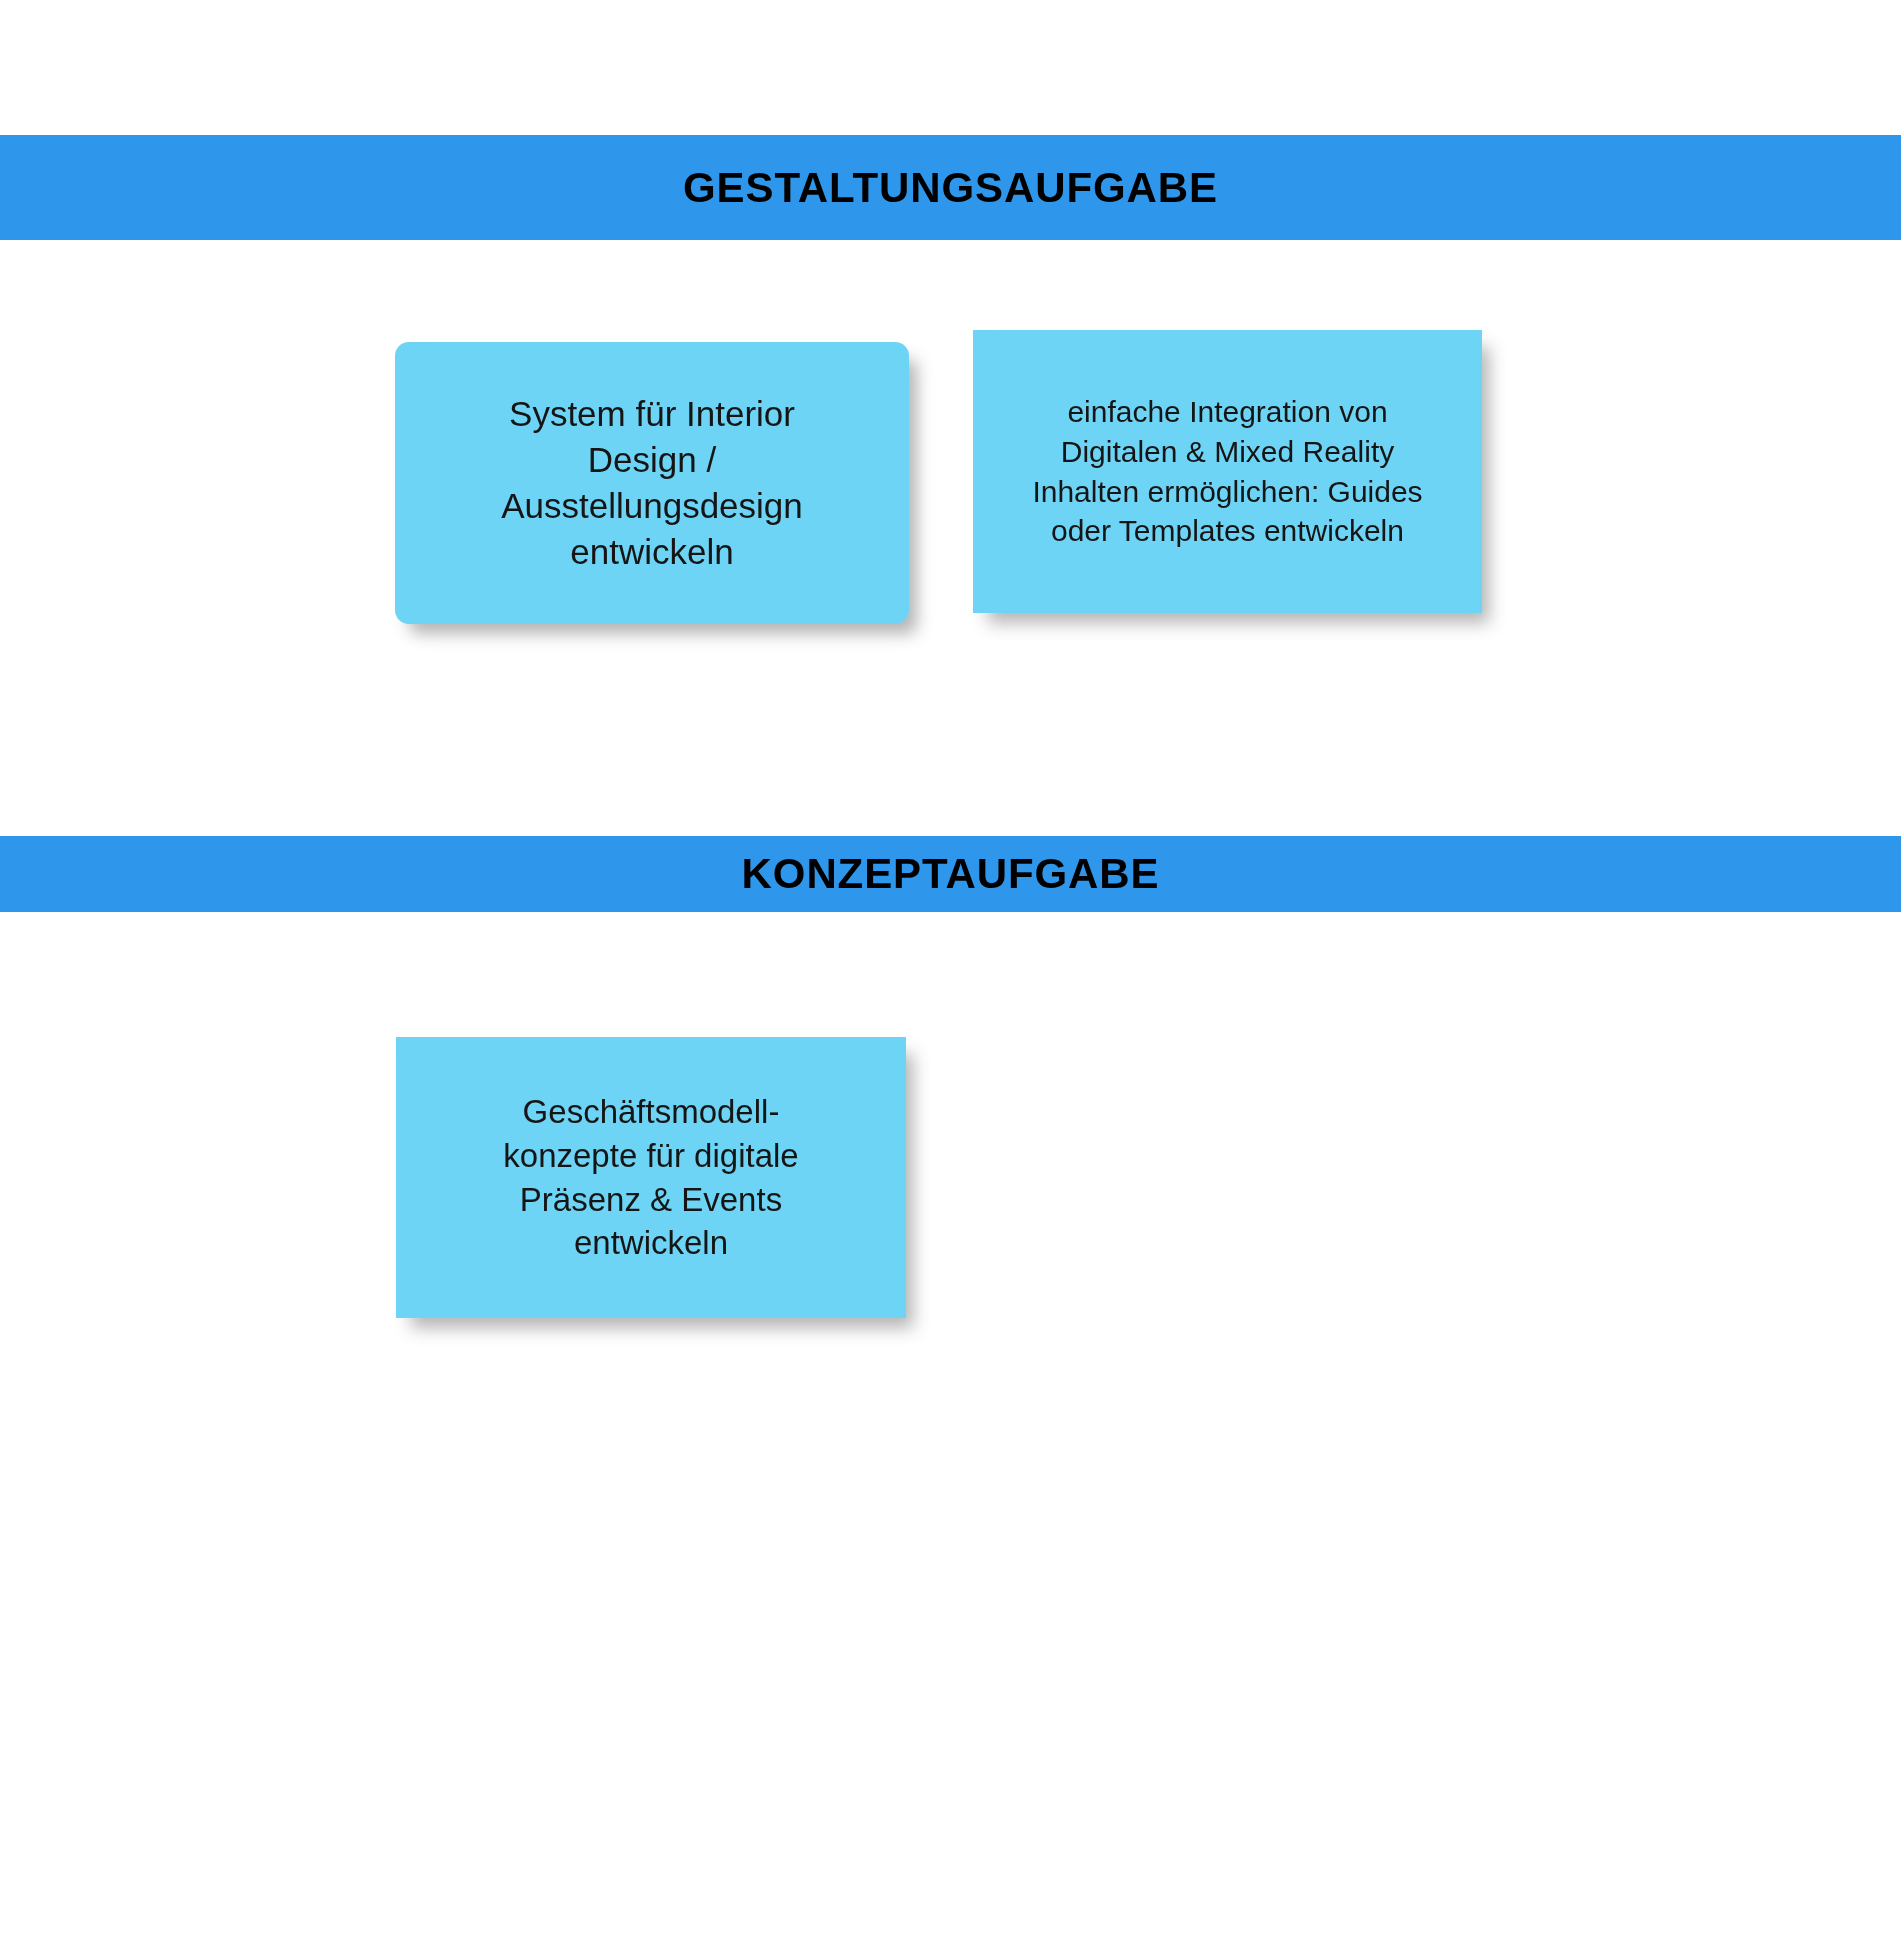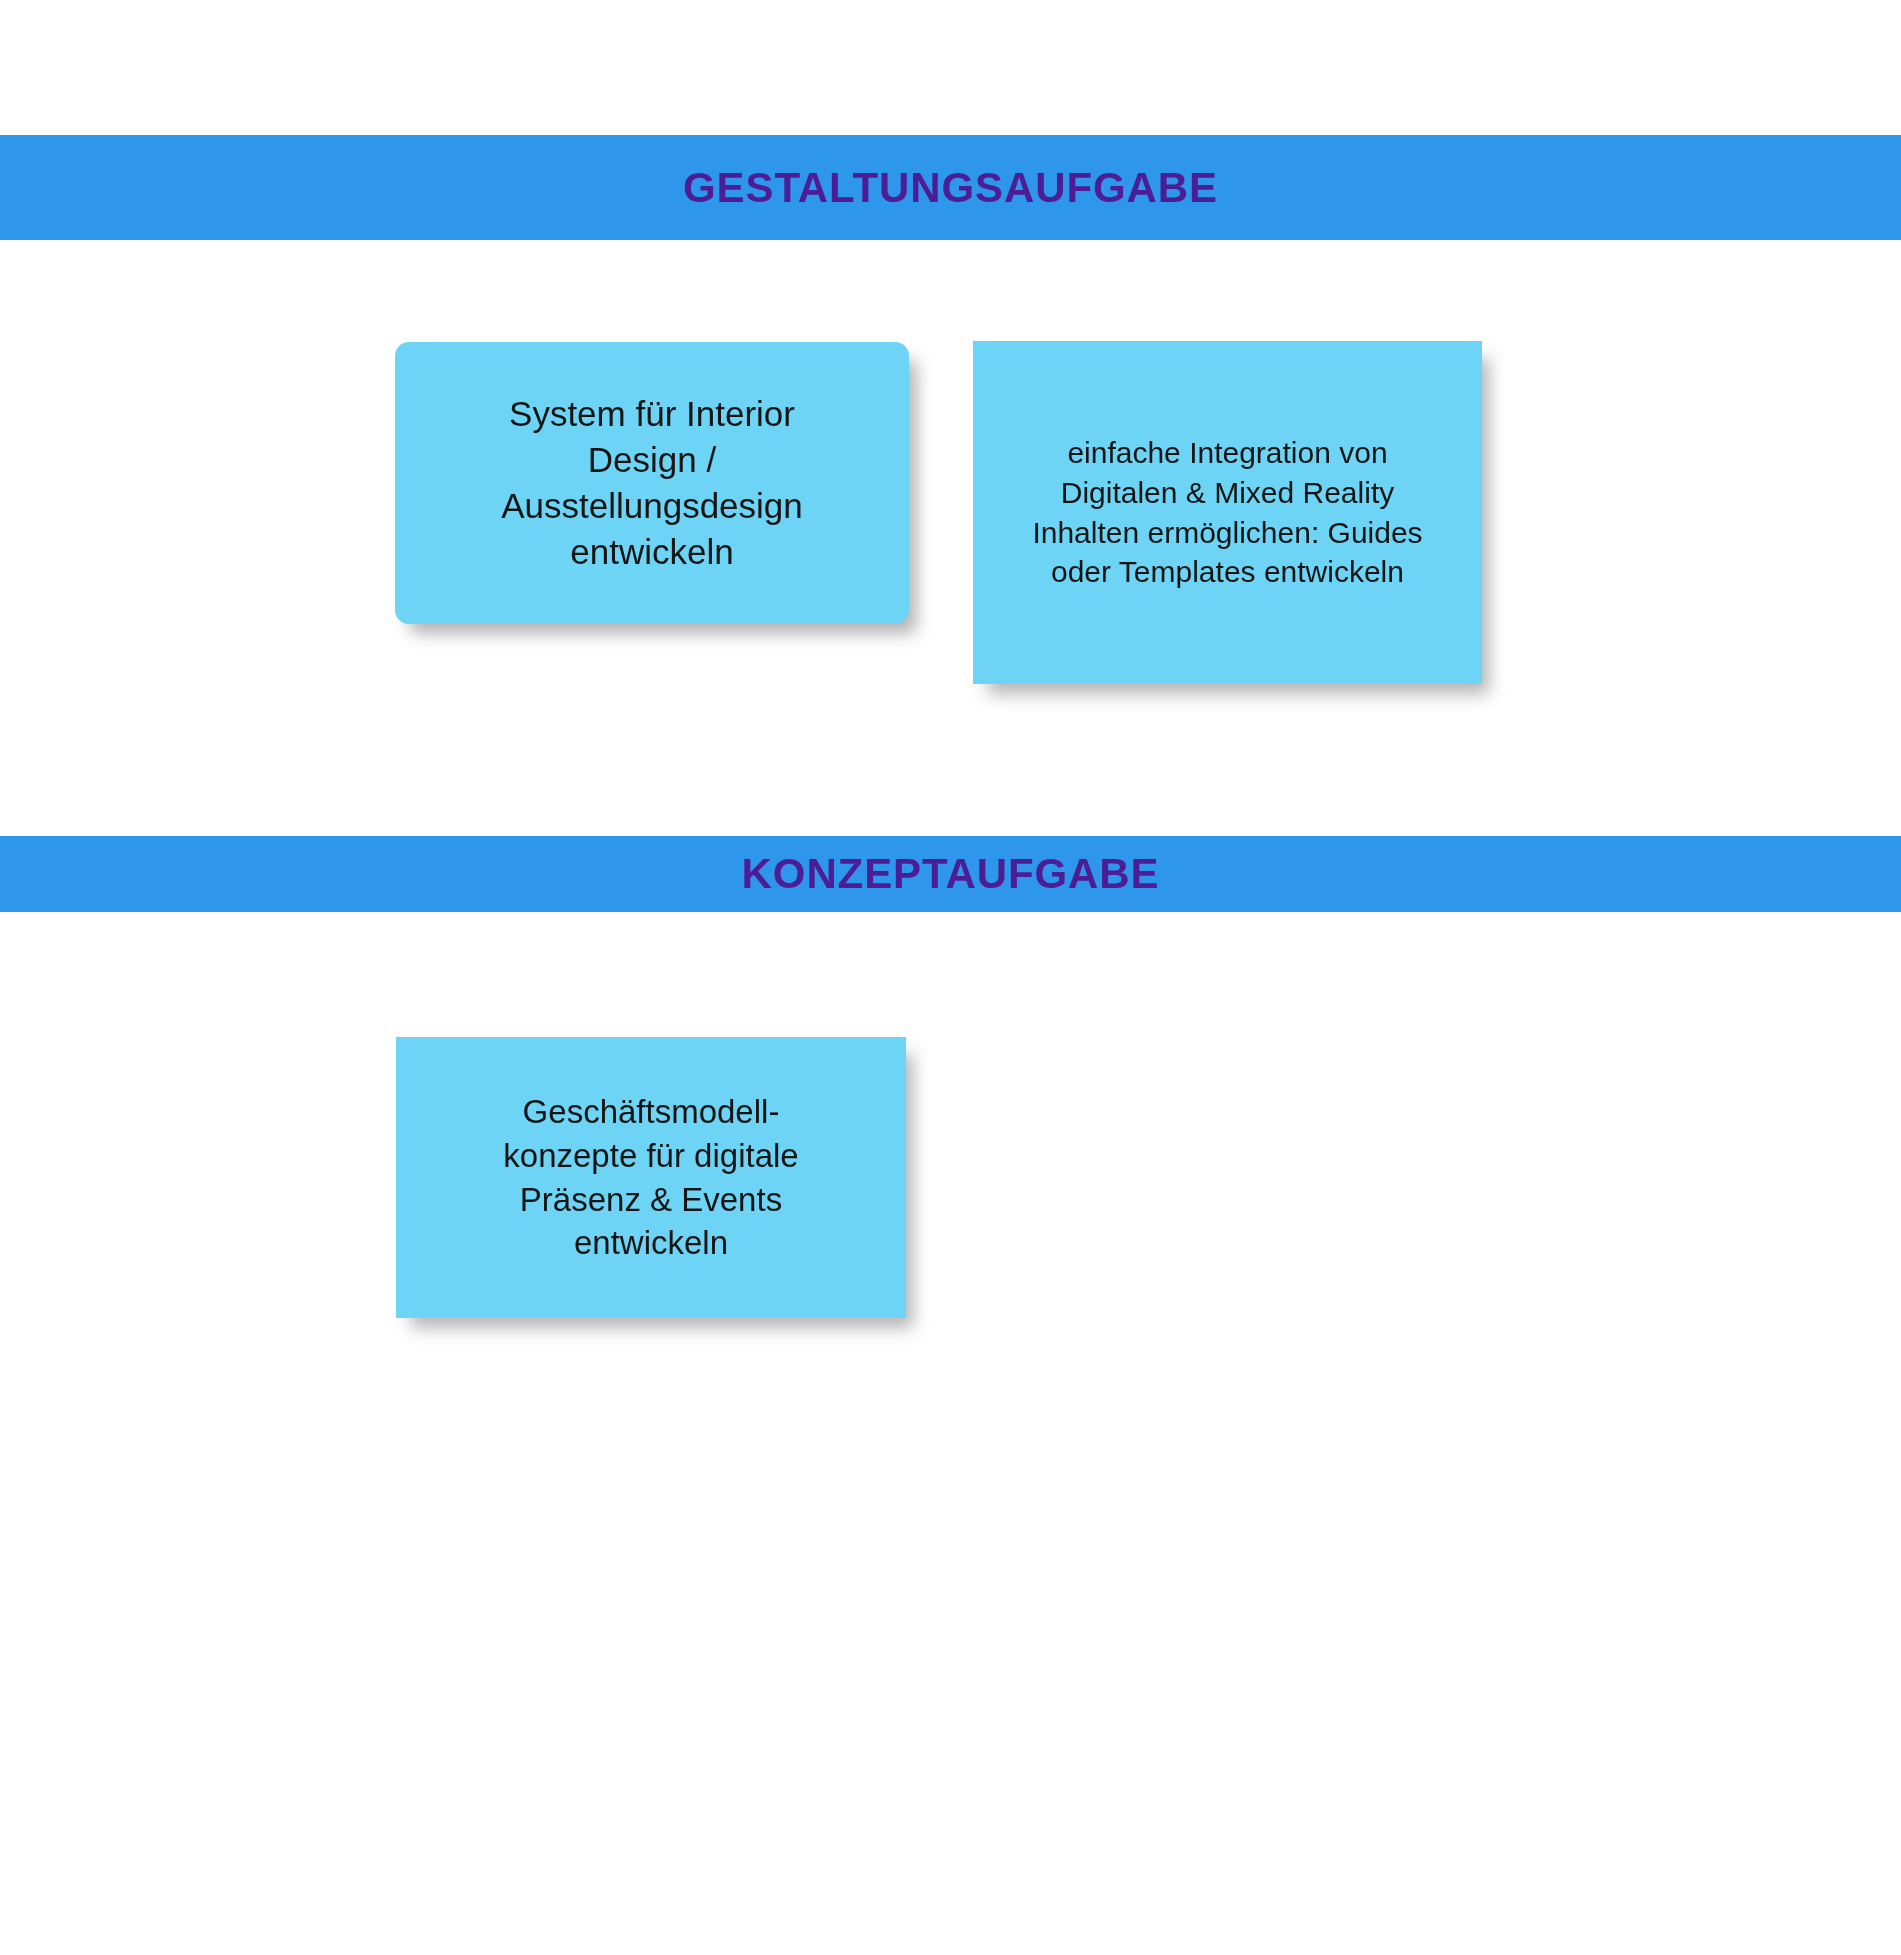--- a/index.html
+++ b/index.html
@@ -23,21 +23,21 @@
   .band {
     position: absolute;
     left: 0;
     width: 1901px;
     background: #2f97eb;
     display: flex;
     align-items: center;
     justify-content: center;
   }
   .band-title {
-    color: #4c1d95;
+    color: #000000;
     font-family: "Liberation Sans", sans-serif;
     font-weight: bold;
     font-size: 42px;
     letter-spacing: 0.9px;
     line-height: 1;
     white-space: nowrap;
     text-align: right;
   }
   #band-gestaltung { top: 135px;  height: 105px; }
   #band-konzept    { top: 836px; height: 76px; }
@@ -61,22 +61,22 @@
     padding: 0 16px;
   }
 
   #note-system {
     left: 395px;  top: 342px;
     width: 514px; height: 282px; border-radius: 14px;
   }
   #note-system .note-text { font-size: 35px; }
 
   #note-integration {
-    left: 973px; top: 341px;
-    width: 509px; height: 343px;
+    left: 973px; top: 330px;
+    width: 509px; height: 283px;
   }
   #note-integration .note-text { font-size: 30px; }
 
   #note-geschaeftsmodell {
     left: 396px;  top: 1037px;
     width: 510px; height: 281px;
   }
   #note-geschaeftsmodell .note-text { font-size: 33px; }
 </style>
 </head>

